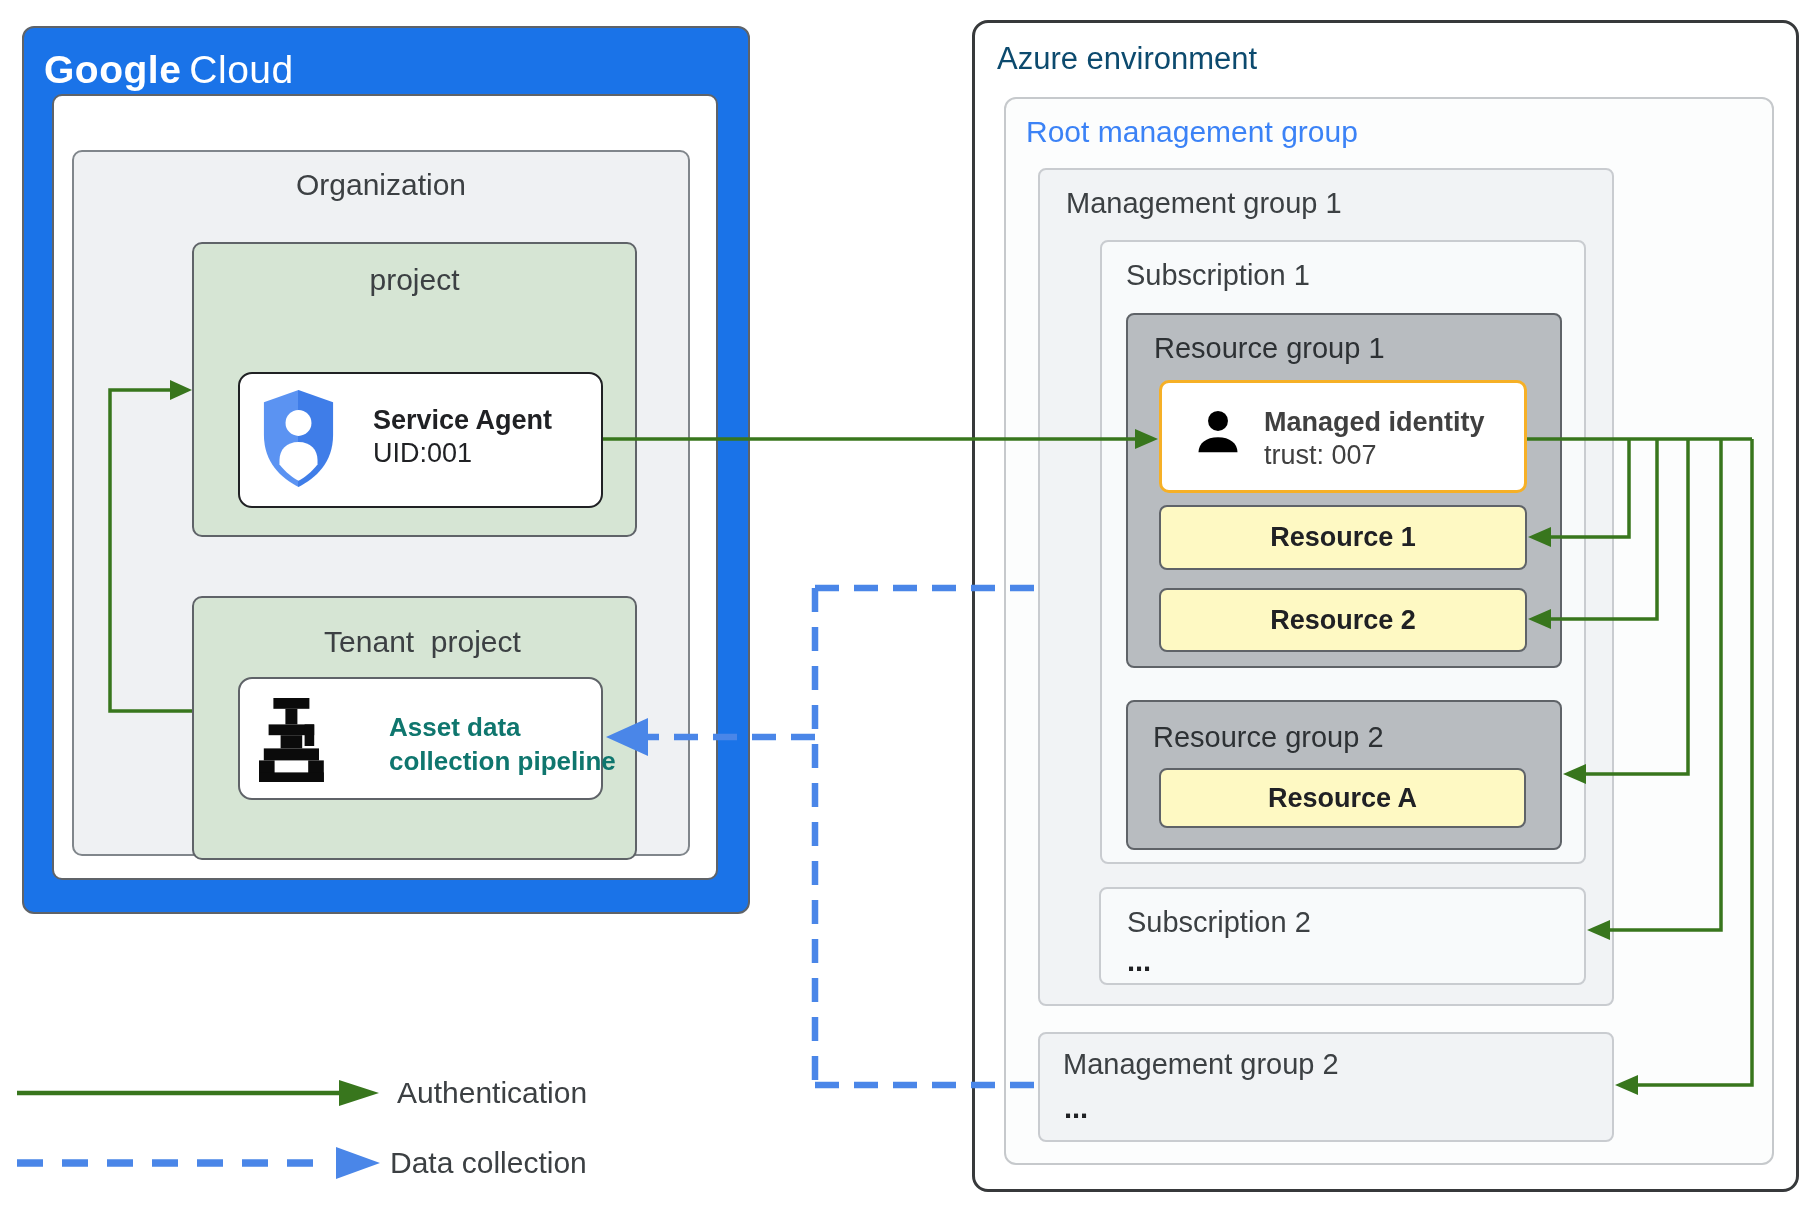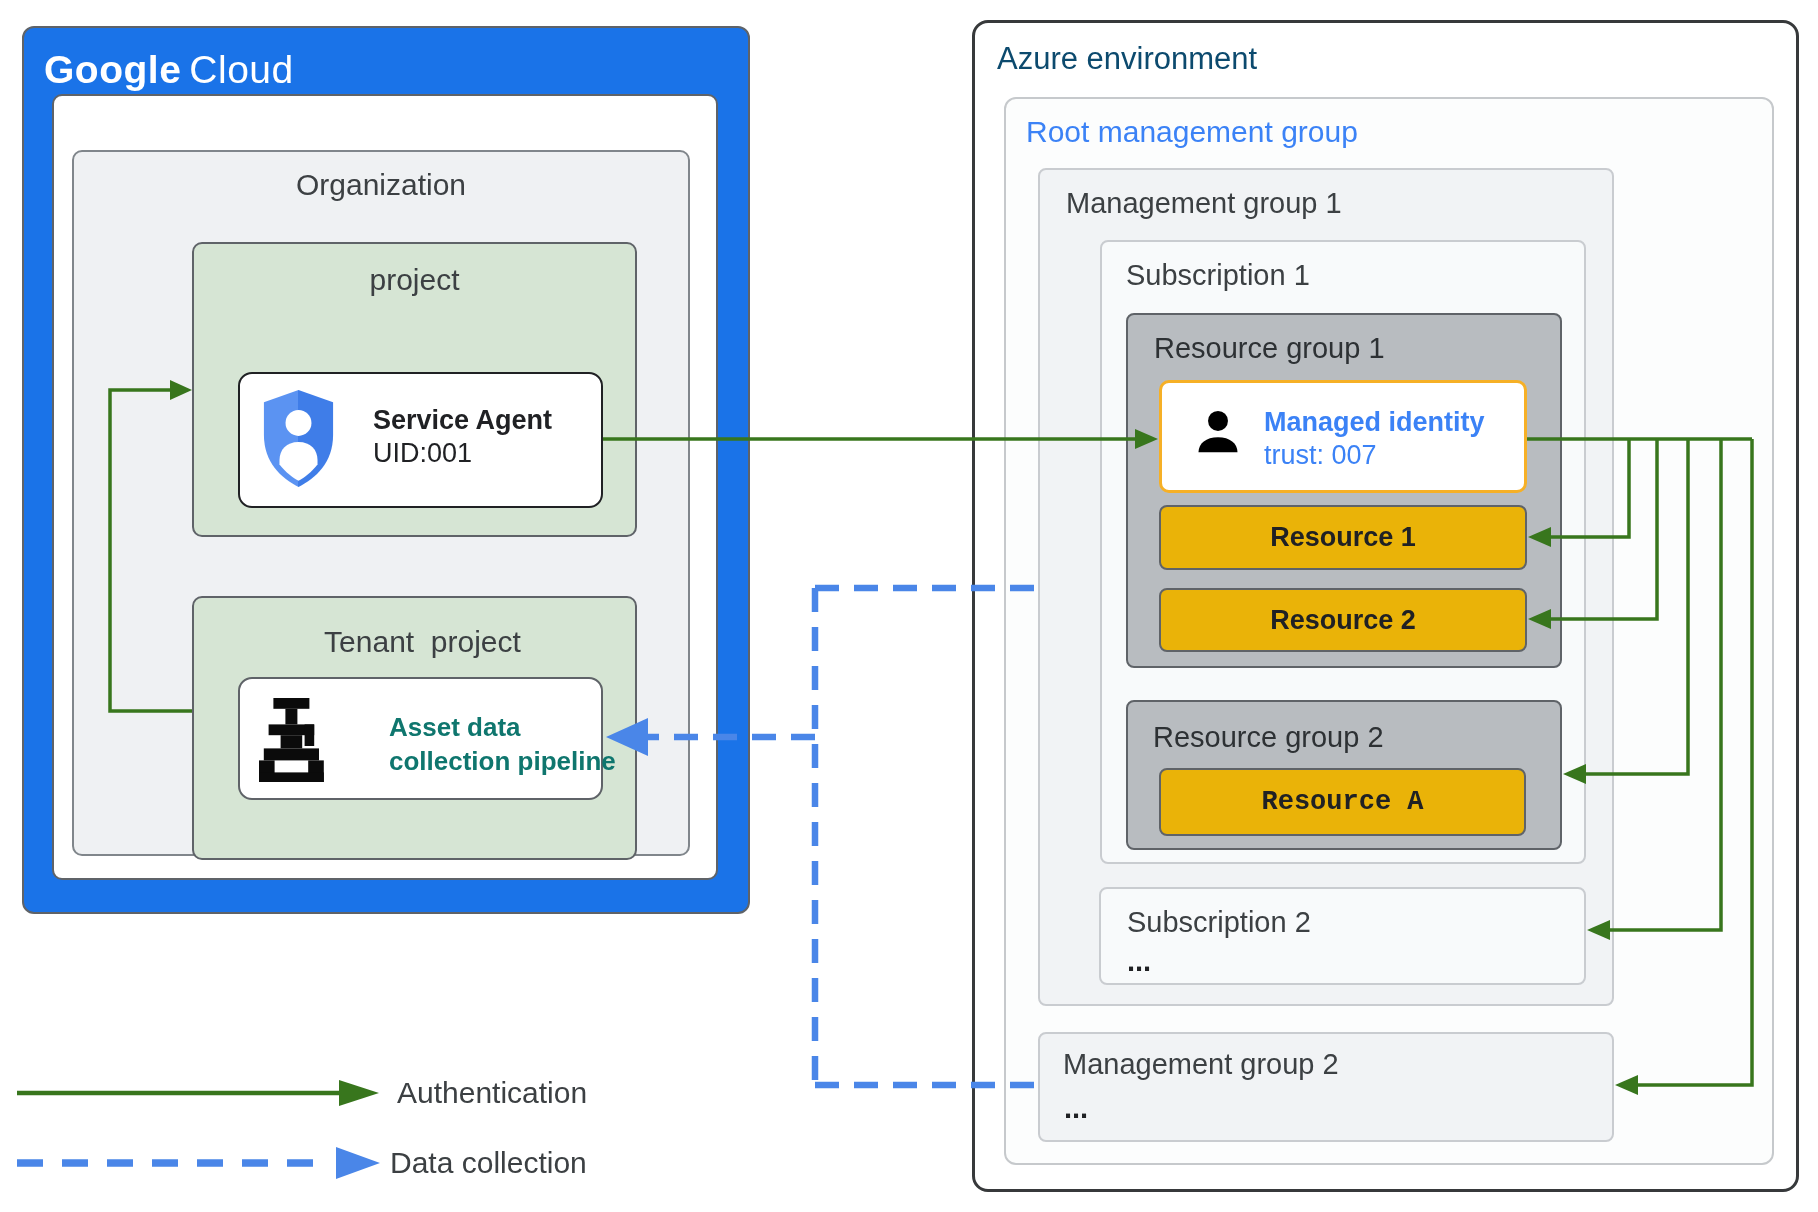--- a/index.html
+++ b/index.html
@@ -32,27 +32,27 @@
   .mg-box{background:#f1f3f5;border:2px solid #c9ccd0;border-radius:8px;}
   .mg1-box{left:1038px;top:168px;width:576px;height:838px;}
   .mg1-lbl{left:1066px;top:187px;font-size:29px;}
   .sub-box{background:#f8fafb;border:2px solid #c9ccd0;border-radius:8px;}
   .sub1-box{left:1100px;top:240px;width:486px;height:624px;}
   .sub1-lbl{left:1126px;top:259px;font-size:29px;}
   .rg-box{background:#b8bcc0;border:2px solid #5f6368;border-radius:8px;}
   .rg1-box{left:1126px;top:313px;width:436px;height:355px;}
   .rg1-lbl{left:1154px;top:332px;font-size:29px;color:#2d3134;}
   .mi-box{left:1159px;top:380px;width:368px;height:113px;background:#ffffff;border:3px solid #f6b026;border-radius:10px;}
-  .mi-text{left:1264px;top:406px;font-size:27px;color:#3b82f6;line-height:33px;}
-  .white-cell{background:#eab308;border:2px solid #5f6368;border-radius:8px;color:#202124;font-size:27px;font-weight:700;display:flex;align-items:center;justify-content:center;}
+  .mi-text{left:1264px;top:406px;font-size:27px;color:#404040;line-height:33px;}
+  .white-cell{background:#fef9c3;border:2px solid #5f6368;border-radius:8px;color:#202124;font-size:27px;font-weight:700;display:flex;align-items:center;justify-content:center;}
   .r1-box{left:1159px;top:505px;width:368px;height:65px;}
   .r2-box{left:1159px;top:588px;width:368px;height:64px;}
   .rg2-box{left:1126px;top:700px;width:436px;height:150px;}
   .rg2-lbl{left:1153px;top:721px;font-size:29px;color:#2d3134;}
-  .ra-box{left:1159px;top:768px;width:367px;height:68px;font-family:Liberation Mono, monospace;}
+  .ra-box{left:1159px;top:768px;width:367px;height:60px;}
   .sub2-box{left:1099px;top:887px;width:487px;height:98px;}
   .sub2-lbl{left:1127px;top:906px;font-size:29px;}
   .sub2-more{left:1127px;top:945px;font-size:29px;font-weight:700;color:#202124;}
   .mg2-box{left:1038px;top:1032px;width:576px;height:110px;}
   .mg2-lbl{left:1063px;top:1048px;font-size:29px;}
   .mg2-more{left:1064px;top:1092px;font-size:29px;font-weight:700;color:#202124;}
   
   .legend-auth-lbl{left:397px;top:1076px;font-size:30px;}
   .legend-data-lbl{left:390px;top:1146px;font-size:30px;}
   .arrows{left:0;top:0;width:1818px;height:1212px;pointer-events:none;}

